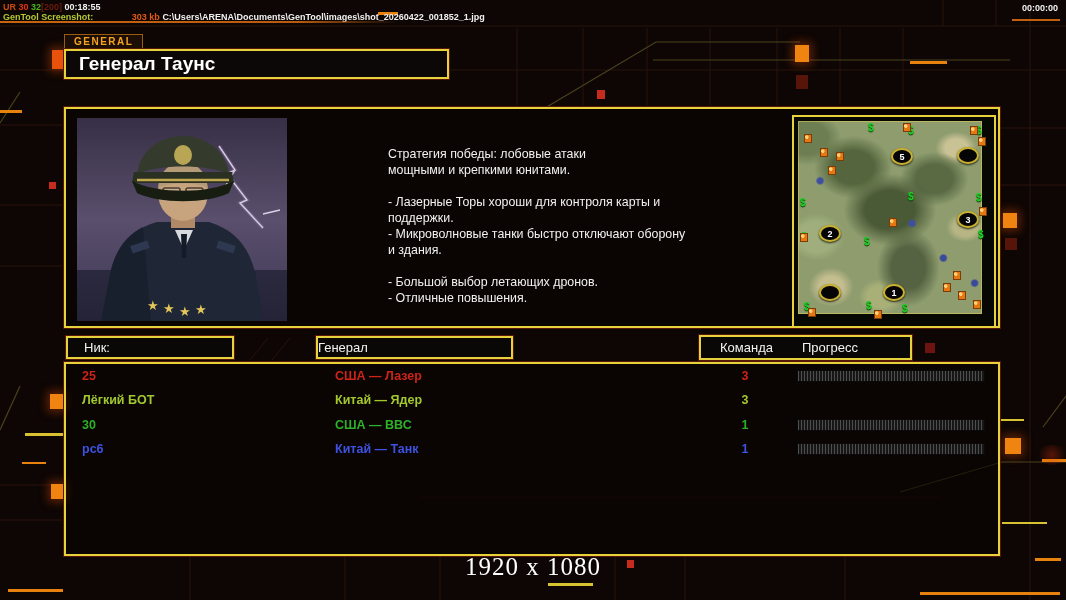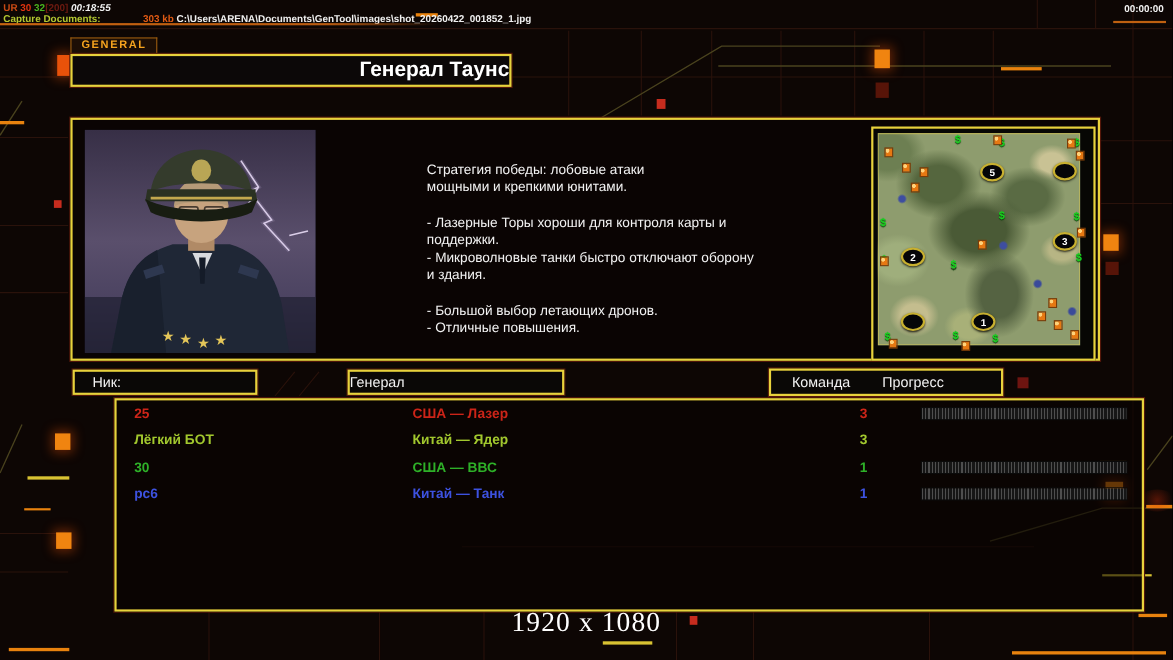--- a/index.html
+++ b/index.html
@@ -24,21 +24,21 @@
     background:linear-gradient(90deg,#c86410,#b85a10 75%,rgba(184,90,16,0));}
   .clock{position:absolute;right:8px;top:3px;color:#f2f2f2;padding-left:28px;}
   .clock-underline{position:absolute;left:1012px;top:19px;width:48px;height:2px;background:#c06010;}
 
   
   .general-tab{position:absolute;left:64px;top:34px;height:13px;padding:1px 9px 0 9px;
     background:#1c0e05;border:1px solid #9a5c10;border-bottom:2px solid #e07810;
     color:#f5a31e;font-size:10px;font-weight:bold;letter-spacing:1.5px;line-height:12px;}
   .title-box{position:absolute;left:64px;top:49px;width:368px;height:26px;
     border:2px solid #e8d23c;box-shadow:0 0 0 1px #55170a;background:#0c0808;
-    color:#fff;font-size:19px;font-weight:bold;line-height:26px;padding-left:29px;text-align:right;}
+    color:#fff;font-size:19px;font-weight:bold;line-height:26px;padding-left:13px;}
 
   
   .main-panel{position:absolute;left:64px;top:107px;width:932px;height:217px;
     border:2px solid #e8d23c;box-shadow:0 0 0 1px #55170a;background:rgba(10,4,3,.55);}
   .portrait{position:absolute;left:11px;top:9px;width:210px;height:203px;background:#11101c;}
   .strategy{position:absolute;left:322px;top:37px;width:336px;color:#f2f2f2;
     font-size:12.4px;line-height:16px;white-space:pre-line;}
   .minimap{position:absolute;left:726px;top:6px;width:192px;height:201px;
     border:2px solid #e8d23c;background:#070704;padding:4px;}
   .map-terrain{position:relative;width:184px;height:193px;background-color:#8e9c6e;background-image:
@@ -69,21 +69,21 @@
   .hdr{position:absolute;border:2px solid #e8d23c;box-shadow:0 0 0 1px #55170a;background:#0a0806;
     color:#f2f2f2;font-size:13px;font-weight:normal;}
   .hdr-nick{left:66px;top:336px;width:148px;height:19px;line-height:19px;padding-left:16px;}
   .hdr-general{left:316px;top:336px;width:193px;height:19px;line-height:19px;padding-left:0;}
   .hdr-team{left:699px;top:335px;width:209px;height:21px;line-height:21px;}
   .hdr-team .lbl-team{position:absolute;left:19px;}
   .hdr-team .lbl-progress{position:absolute;left:101px;}
 
   
   .table-box{position:absolute;left:64px;top:362px;width:932px;height:190px;
-    border:2px solid #e8d23c;box-shadow:0 0 0 1px #55170a;background:rgba(8,3,2,.6);margin-left:40px;}
+    border:2px solid #e8d23c;box-shadow:0 0 0 1px #55170a;background:rgba(8,3,2,.6);}
   .row{position:relative;height:24.4px;font-size:12.5px;font-weight:bold;}
   .row span{line-height:24.4px;}
   .c-nick{position:absolute;left:16px;}
   .c-general{position:absolute;left:269px;}
   .c-team{position:absolute;left:664px;width:30px;text-align:center;}
   .c-progress{position:absolute;left:732px;top:50%;margin-top:-5px;width:186px;height:10px;
     background:repeating-linear-gradient(90deg,#4e4e4e 0 1px,#161616 1px 3px);
     box-shadow:0 0 0 1px #0a0a0a;}
 
   .footer-res{position:absolute;left:50%;top:553px;transform:translateX(-50%);
@@ -158,22 +158,22 @@
     <div class="dash" style="left:1042px;top:459px;width:24px;"></div>
     <div class="dash dash-y" style="left:1002px;top:522px;width:45px;height:2px;"></div>
     <div class="dash" style="left:1035px;top:558px;width:26px;"></div>
     <div class="dash" style="left:8px;top:589px;width:55px;"></div>
     <div class="dash" style="left:920px;top:592px;width:140px;"></div>
     <div class="dash dash-y" style="left:548px;top:583px;width:45px;"></div>
     <div class="glow" style="left:1035px;top:445px;width:34px;height:20px;"></div>
   </div>
 
   <div class="topbar">
-    <div class="tb-line1"><span style="color: rgb(200, 74, 20);">UR </span><span style="color: rgb(224, 52, 16);">30 </span><span style="color: rgb(74, 180, 30);">32</span><span style="color: rgb(110, 26, 16);">[200]</span><span style="color: rgb(242, 242, 242); font-style: italic;"> 00:18:55</span></div>
-    <div class="tb-line2"><span style="color: rgb(180, 200, 50);">Capture Documents: </span><span style="color: rgb(224, 90, 20); margin-left: 36px;">303 kb </span><span style="color: rgb(240, 240, 240);">C:\Users\ARENA\Documents\GenTool\images\shot_20260422_001852_1.jpg</span></div>
+    <div class="tb-line1"><span style="color: rgb(200, 74, 20);">UR </span><span style="color: rgb(224, 52, 16);">30 </span><span style="color: rgb(74, 180, 30);">32</span><span style="color: rgb(110, 26, 16);">[200]</span><span style="color: rgb(242, 242, 242);"> 00:18:55</span></div>
+    <div class="tb-line2"><span style="color: rgb(180, 200, 50);">GenTool Screenshot: </span><span style="color: rgb(224, 90, 20); margin-left: 36px;">303 kb </span><span style="color: rgb(240, 240, 240);">C:\Users\ARENA\Documents\GenTool\images\shot_20260422_001852_1.jpg</span></div>
     <div class="tb-underline"></div>
     <div class="clock">00:00:00</div>
     <div class="clock-underline"></div>
   </div>
 
   <div class="general-tab">
     <span>GENERAL</span>
   </div>
   <div class="title-box">
     <span>Генерал Таунс</span>

